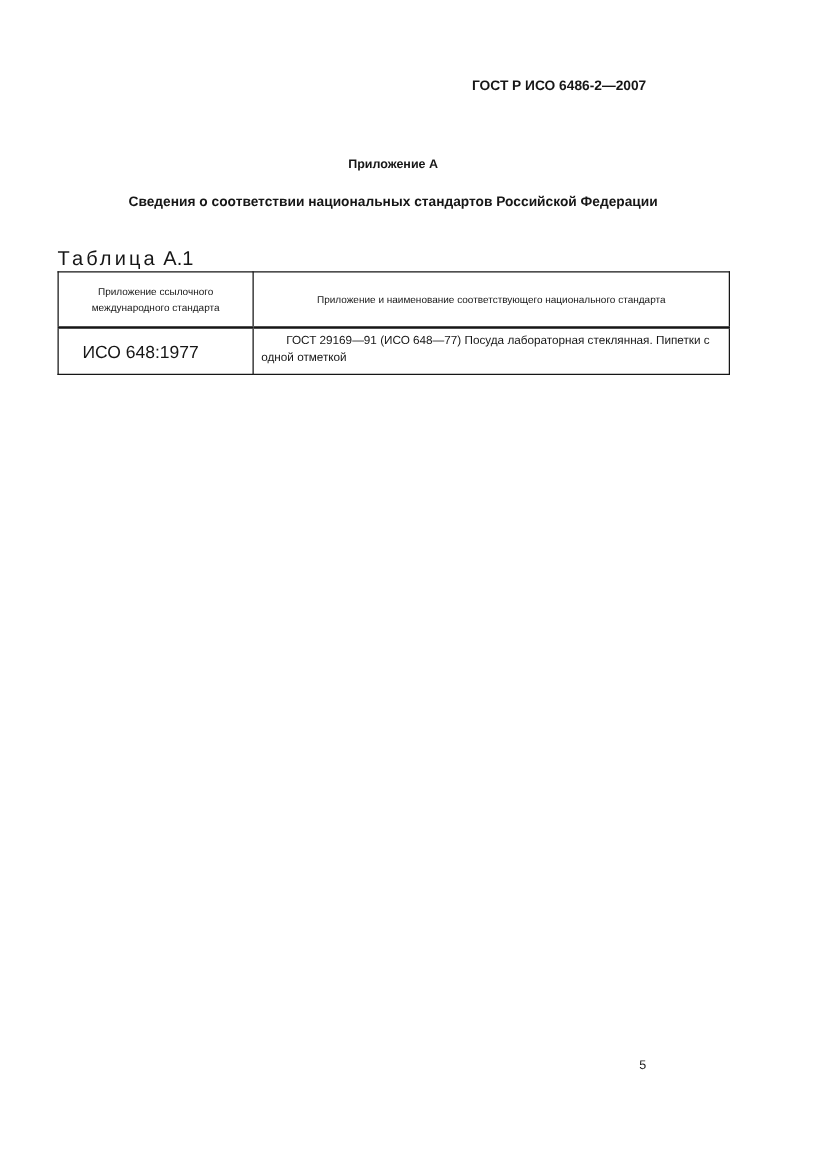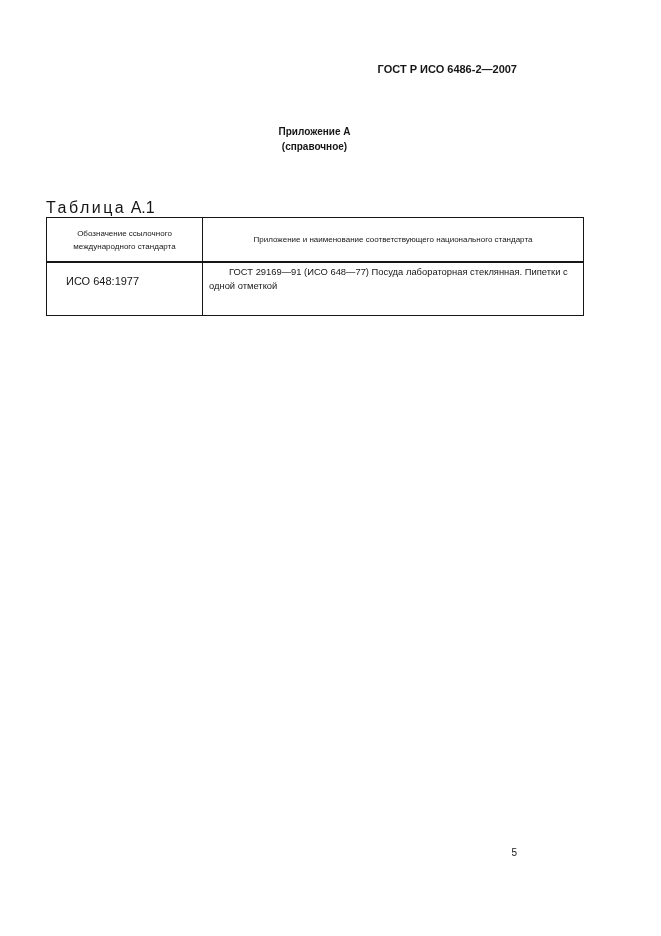--- a/index.html
+++ b/index.html
@@ -74,24 +74,24 @@
     line-height: 13px;
     text-align: center;
     vertical-align: middle;
     padding: 2px 10px;
     border-bottom-width: 2.5px;
   }
   .std-table .col-intl { width: 156px; }
   .std-table .col-natl { width: 381px; }
   .cell-intl {
     height: 36px;
-    font-size: 11px;
+    font-size: 14px;
     vertical-align: middle;
     text-align: left;
-    padding: 0 4px 16px 19px;
+    padding: 0 4px 0 19px;
   }
   .cell-natl {
     font-size: 9.4px;
     line-height: 14px;
     vertical-align: top;
     text-align: left;
     padding: 2px 6px 4px 6px;
   }
   .cell-natl p {
     margin: 0;
@@ -106,39 +106,39 @@
 </style>
 </head>
 <body>
 
 <div class="page">
 
   <div class="doc-number">ГОСТ Р ИСО 6486-2—2007</div>
 
   <div class="annex-block">
     <div>Приложение А</div>
-    <div>(справочное)</div>
   </div>
 
   <div class="title-block">
+    <div>Сведения о соответствии национальных стандартов Российской Федерации</div>
   </div>
 
   <div class="table-label">
     <span class="spaced">Таблица</span>
     <span>А.1</span>
   </div>
 
   <table class="std-table">
     <colgroup>
       <col class="col-intl">
       <col class="col-natl">
     </colgroup>
     <thead>
       <tr>
-        <th>Обозначение ссылочного международного стандарта</th>
+        <th>Приложение ссылочного международного стандарта</th>
         <th>Приложение и наименование соответствующего национального стандарта</th>
       </tr>
     </thead>
     <tbody>
       <tr>
         <td class="cell-intl">ИСО 648:1977</td>
         <td class="cell-natl">
           <p>ГОСТ 29169—91 (ИСО 648—77) Посуда лабораторная стеклянная. Пипетки с одной отметкой</p>
         </td>
       </tr>

